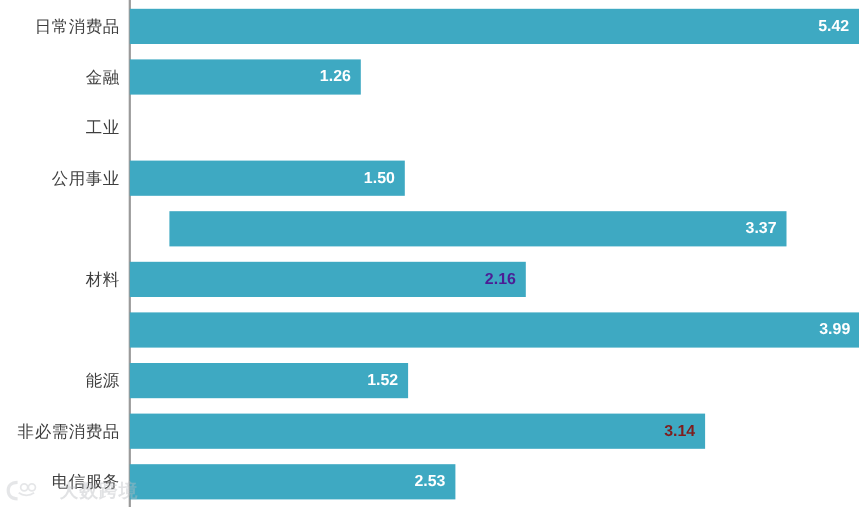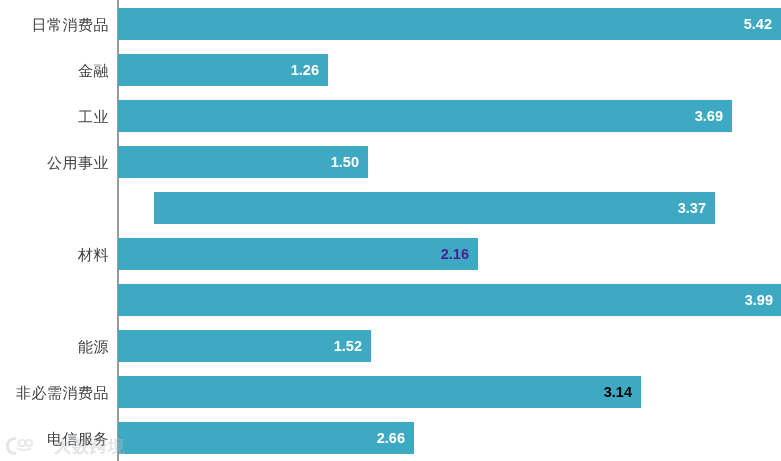--- a/index.html
+++ b/index.html
@@ -117,23 +117,20 @@
           </div>
         </div>
         <div class="bar-row" style="top: 47px;">
           <div class="cat-label">金融</div>
           <div class="bar" style="left: 118px; width: 210px; background: rgb(62, 169, 194);">
             <span class="bar-value" style="color: rgb(255, 255, 255);">1.26</span>
           </div>
         </div>
         <div class="bar-row" style="top: 93px;">
           <div class="cat-label">工业</div>
-          <div class="bar" style="left: 118px; width: 614px; background: rgb(62, 169, 194);">
-            <span class="bar-value" style="color: rgb(255, 255, 255);">3.69</span>
-          </div>
         </div>
         <div class="bar-row" style="top: 139px;">
           <div class="cat-label">公用事业</div>
           <div class="bar" style="left: 118px; width: 250px; background: rgb(62, 169, 194);">
             <span class="bar-value" style="color: rgb(255, 255, 255);">1.50</span>
           </div>
         </div>
         <div class="bar-row" style="top: 185px;">
           <div class="bar" style="left: 118px; width: 561px; background: rgb(62, 169, 194); margin-left: 36px;">
             <span class="bar-value" style="color: rgb(255, 255, 255);">3.37</span>
@@ -152,27 +149,27 @@
         </div>
         <div class="bar-row" style="top: 323px;">
           <div class="cat-label">能源</div>
           <div class="bar" style="left: 118px; width: 253px; background: rgb(62, 169, 194);">
             <span class="bar-value" style="color: rgb(255, 255, 255);">1.52</span>
           </div>
         </div>
         <div class="bar-row" style="top: 369px;">
           <div class="cat-label">非必需消费品</div>
           <div class="bar" style="left: 118px; width: 523px; background: rgb(62, 169, 194);">
-            <span class="bar-value" style="color: #000000;">3.14</span>
+            <span class="bar-value" style="color: #7f1d1d;">3.14</span>
           </div>
         </div>
         <div class="bar-row" style="top: 415px;">
           <div class="cat-label">电信服务</div>
           <div class="bar" style="left: 118px; width: 296px; background: rgb(62, 169, 194);">
-            <span class="bar-value" style="color: rgb(255, 255, 255);">2.66</span>
+            <span class="bar-value" style="color: rgb(255, 255, 255);">2.53</span>
           </div>
         </div>
       </div>
 
   </div>
 
   <div class="watermark">
     <div class="watermark-mark">
       <svg viewBox="0 0 30 22" width="30" height="22" aria-hidden="true">
         <path d="M12 2 C5 2 2 6 2 11 C2 16 5 20 12 20 L12 17 C7 17 5 14.5 5 11 C5 7.5 7 5 12 5 Z" fill="#c3c6ca"></path>

